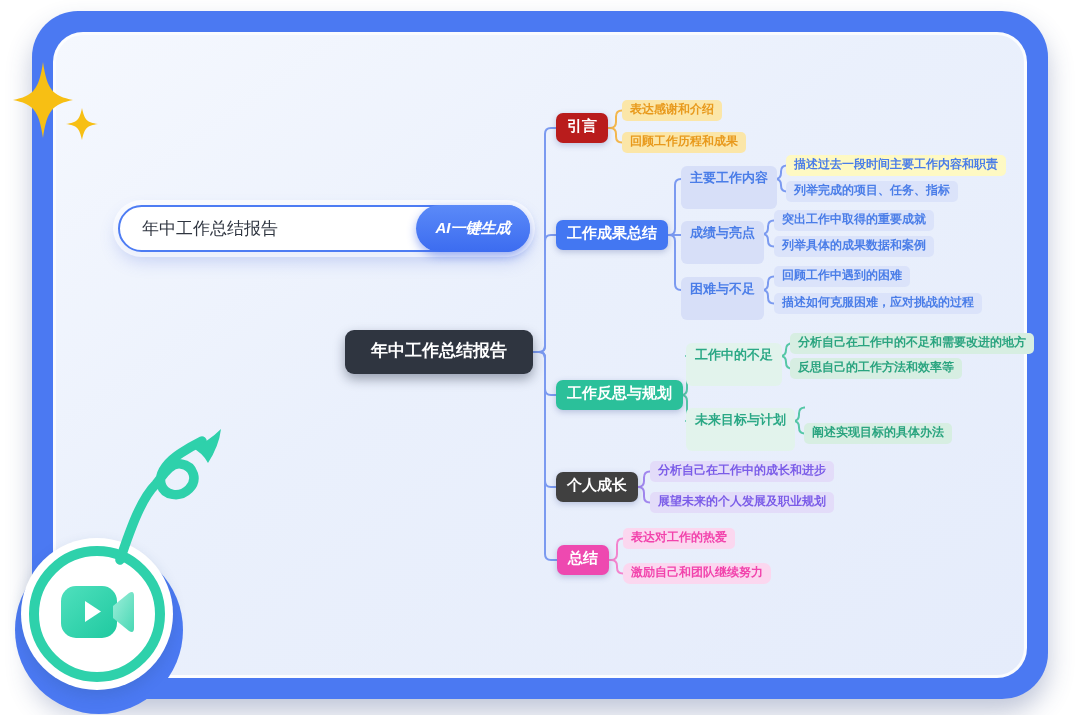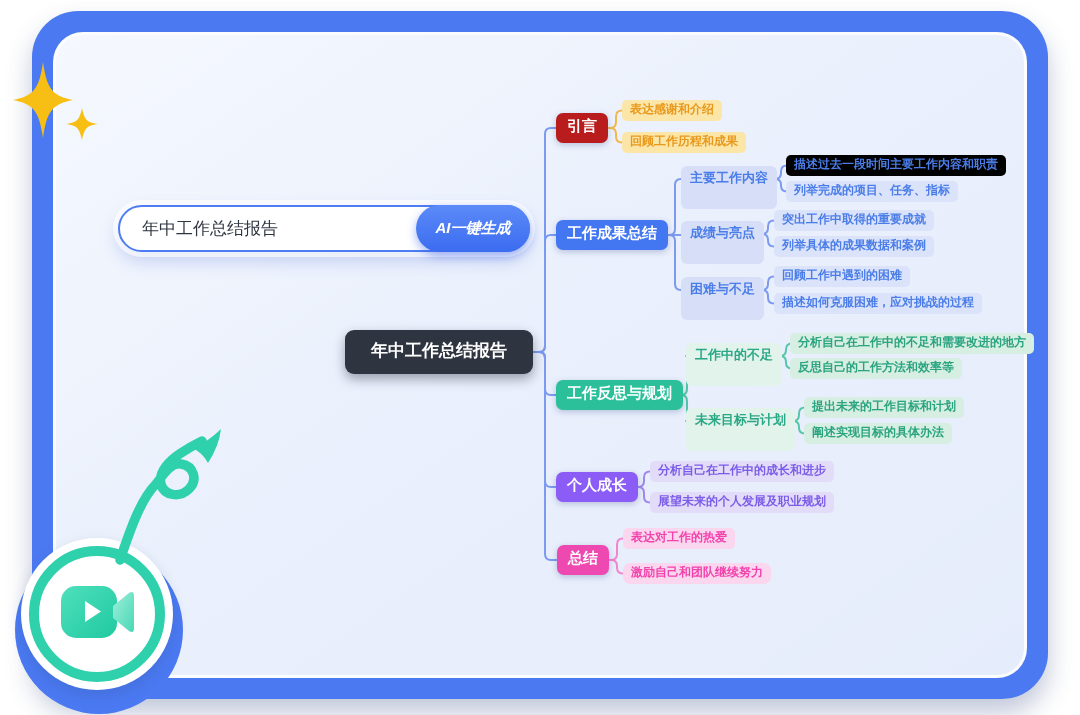--- a/index.html
+++ b/index.html
@@ -152,34 +152,33 @@
       <path d="M533 352 L539 352 Q545 352 545 358 L545 554 Q545 560 551 560 L557 560" fill="none" stroke="#7b9af0" stroke-width="2" stroke-linecap="round"></path>
       <path d="M609 560 L611 560 Q617 560 617 554 L617 544.5 Q617 538.5 623 538.5 L623 538.5" fill="none" stroke="#f384ce" stroke-width="2" stroke-linecap="round"></path>
       <path d="M609 560 L611 560 Q617 560 617 566 L617 567.5 Q617 573.5 623 573.5 L623 573.5" fill="none" stroke="#f384ce" stroke-width="2" stroke-linecap="round"></path>
     </svg>
 <div class="node root" style="left: 345px; top: 330px; min-width: 188px; background: rgb(47, 53, 64);">年中工作总结报告</div>
     <div class="node branch" style="left: 556px; top: 113px; min-width: 50px; background: #b91c1c;">引言</div>
     <div class="node leaf" style="left: 622px; top: 100px; background: rgb(251, 230, 168); color: rgb(232, 153, 28);">表达感谢和介绍</div>
     <div class="node leaf" style="left: 622px; top: 132px; background: rgb(251, 230, 168); color: rgb(232, 153, 28);">回顾工作历程和成果</div>
     <div class="node branch" style="left: 556px; top: 220px; min-width: 108px; background: rgb(67, 119, 242);">工作成果总结</div>
     <div class="node sub" style="left: 681px; top: 166px; min-width: 92px; background: rgb(215, 223, 248); color: rgb(74, 125, 232);">主要工作内容</div>
-    <div class="node leaf" style="left: 786px; top: 155px; background: #000000; color: rgb(74, 125, 232); text-align: center;">描述过去一段时间主要工作内容和职责</div>
+    <div class="node leaf" style="left: 786px; top: 155px; background: #fef9c3; color: rgb(74, 125, 232); text-align: center;">描述过去一段时间主要工作内容和职责</div>
     <div class="node leaf" style="left: 786px; top: 181px; background: rgb(219, 227, 250); color: rgb(74, 125, 232);">列举完成的项目、任务、指标</div>
     <div class="node sub" style="left: 681px; top: 221px; min-width: 81px; background: rgb(215, 223, 248); color: rgb(74, 125, 232);">成绩与亮点</div>
     <div class="node leaf" style="left: 774px; top: 210px; background: rgb(219, 227, 250); color: rgb(74, 125, 232);">突出工作中取得的重要成就</div>
     <div class="node leaf" style="left: 774px; top: 236px; background: rgb(219, 227, 250); color: rgb(74, 125, 232);">列举具体的成果数据和案例</div>
     <div class="node sub" style="left: 681px; top: 277px; min-width: 81px; background: rgb(215, 223, 248); color: rgb(74, 125, 232);">困难与不足</div>
     <div class="node leaf" style="left: 774px; top: 266px; background: rgb(219, 227, 250); color: rgb(74, 125, 232);">回顾工作中遇到的困难</div>
     <div class="node leaf" style="left: 774px; top: 293px; background: rgb(219, 227, 250); color: rgb(74, 125, 232);">描述如何克服困难，应对挑战的过程</div>
     <div class="node branch" style="left: 556px; top: 380px; min-width: 122px; background: rgb(43, 192, 154);">工作反思与规划</div>
     <div class="node sub" style="left: 686px; top: 343px; min-width: 92px; background: rgb(226, 243, 236); color: rgb(42, 168, 133);">工作中的不足</div>
     <div class="node leaf" style="left: 790px; top: 333px; background: rgb(215, 238, 226); color: rgb(42, 164, 127);">分析自己在工作中的不足和需要改进的地方</div>
     <div class="node leaf" style="left: 790px; top: 358px; background: rgb(215, 238, 226); color: rgb(42, 164, 127);">反思自己的工作方法和效率等</div>
     <div class="node sub" style="left: 686px; top: 408px; min-width: 106px; background: rgb(226, 243, 236); color: rgb(42, 168, 133);">未来目标与计划</div>
-    <div class="node leaf" style="left: 804px; top: 397px; background: rgb(215, 238, 226); color: rgb(42, 164, 127);">提出未来的工作目标和计划</div>
     <div class="node leaf" style="left: 804px; top: 423px; background: rgb(215, 238, 226); color: rgb(42, 164, 127);">阐述实现目标的具体办法</div>
-    <div class="node branch" style="left: 556px; top: 472px; min-width: 82px; background: #8b5cf6;">个人成长</div>
+    <div class="node branch" style="left: 556px; top: 472px; min-width: 82px; background: #404040;">个人成长</div>
     <div class="node leaf" style="left: 650px; top: 461px; background: rgb(227, 220, 249); color: rgb(123, 92, 232);">分析自己在工作中的成长和进步</div>
     <div class="node leaf" style="left: 650px; top: 492px; background: rgb(227, 220, 249); color: rgb(123, 92, 232);">展望未来的个人发展及职业规划</div>
     <div class="node branch" style="left: 557px; top: 545px; min-width: 52px; background: rgb(238, 73, 176);">总结</div>
     <div class="node leaf" style="left: 623px; top: 528px; background: rgb(251, 215, 239); color: rgb(242, 67, 172);">表达对工作的热爱</div>
     <div class="node leaf" style="left: 623px; top: 563px; background: rgb(251, 215, 239); color: rgb(242, 67, 172); border-radius: 7px;">激励自己和团队继续努力</div>
   </div>
 
 </body></html>

